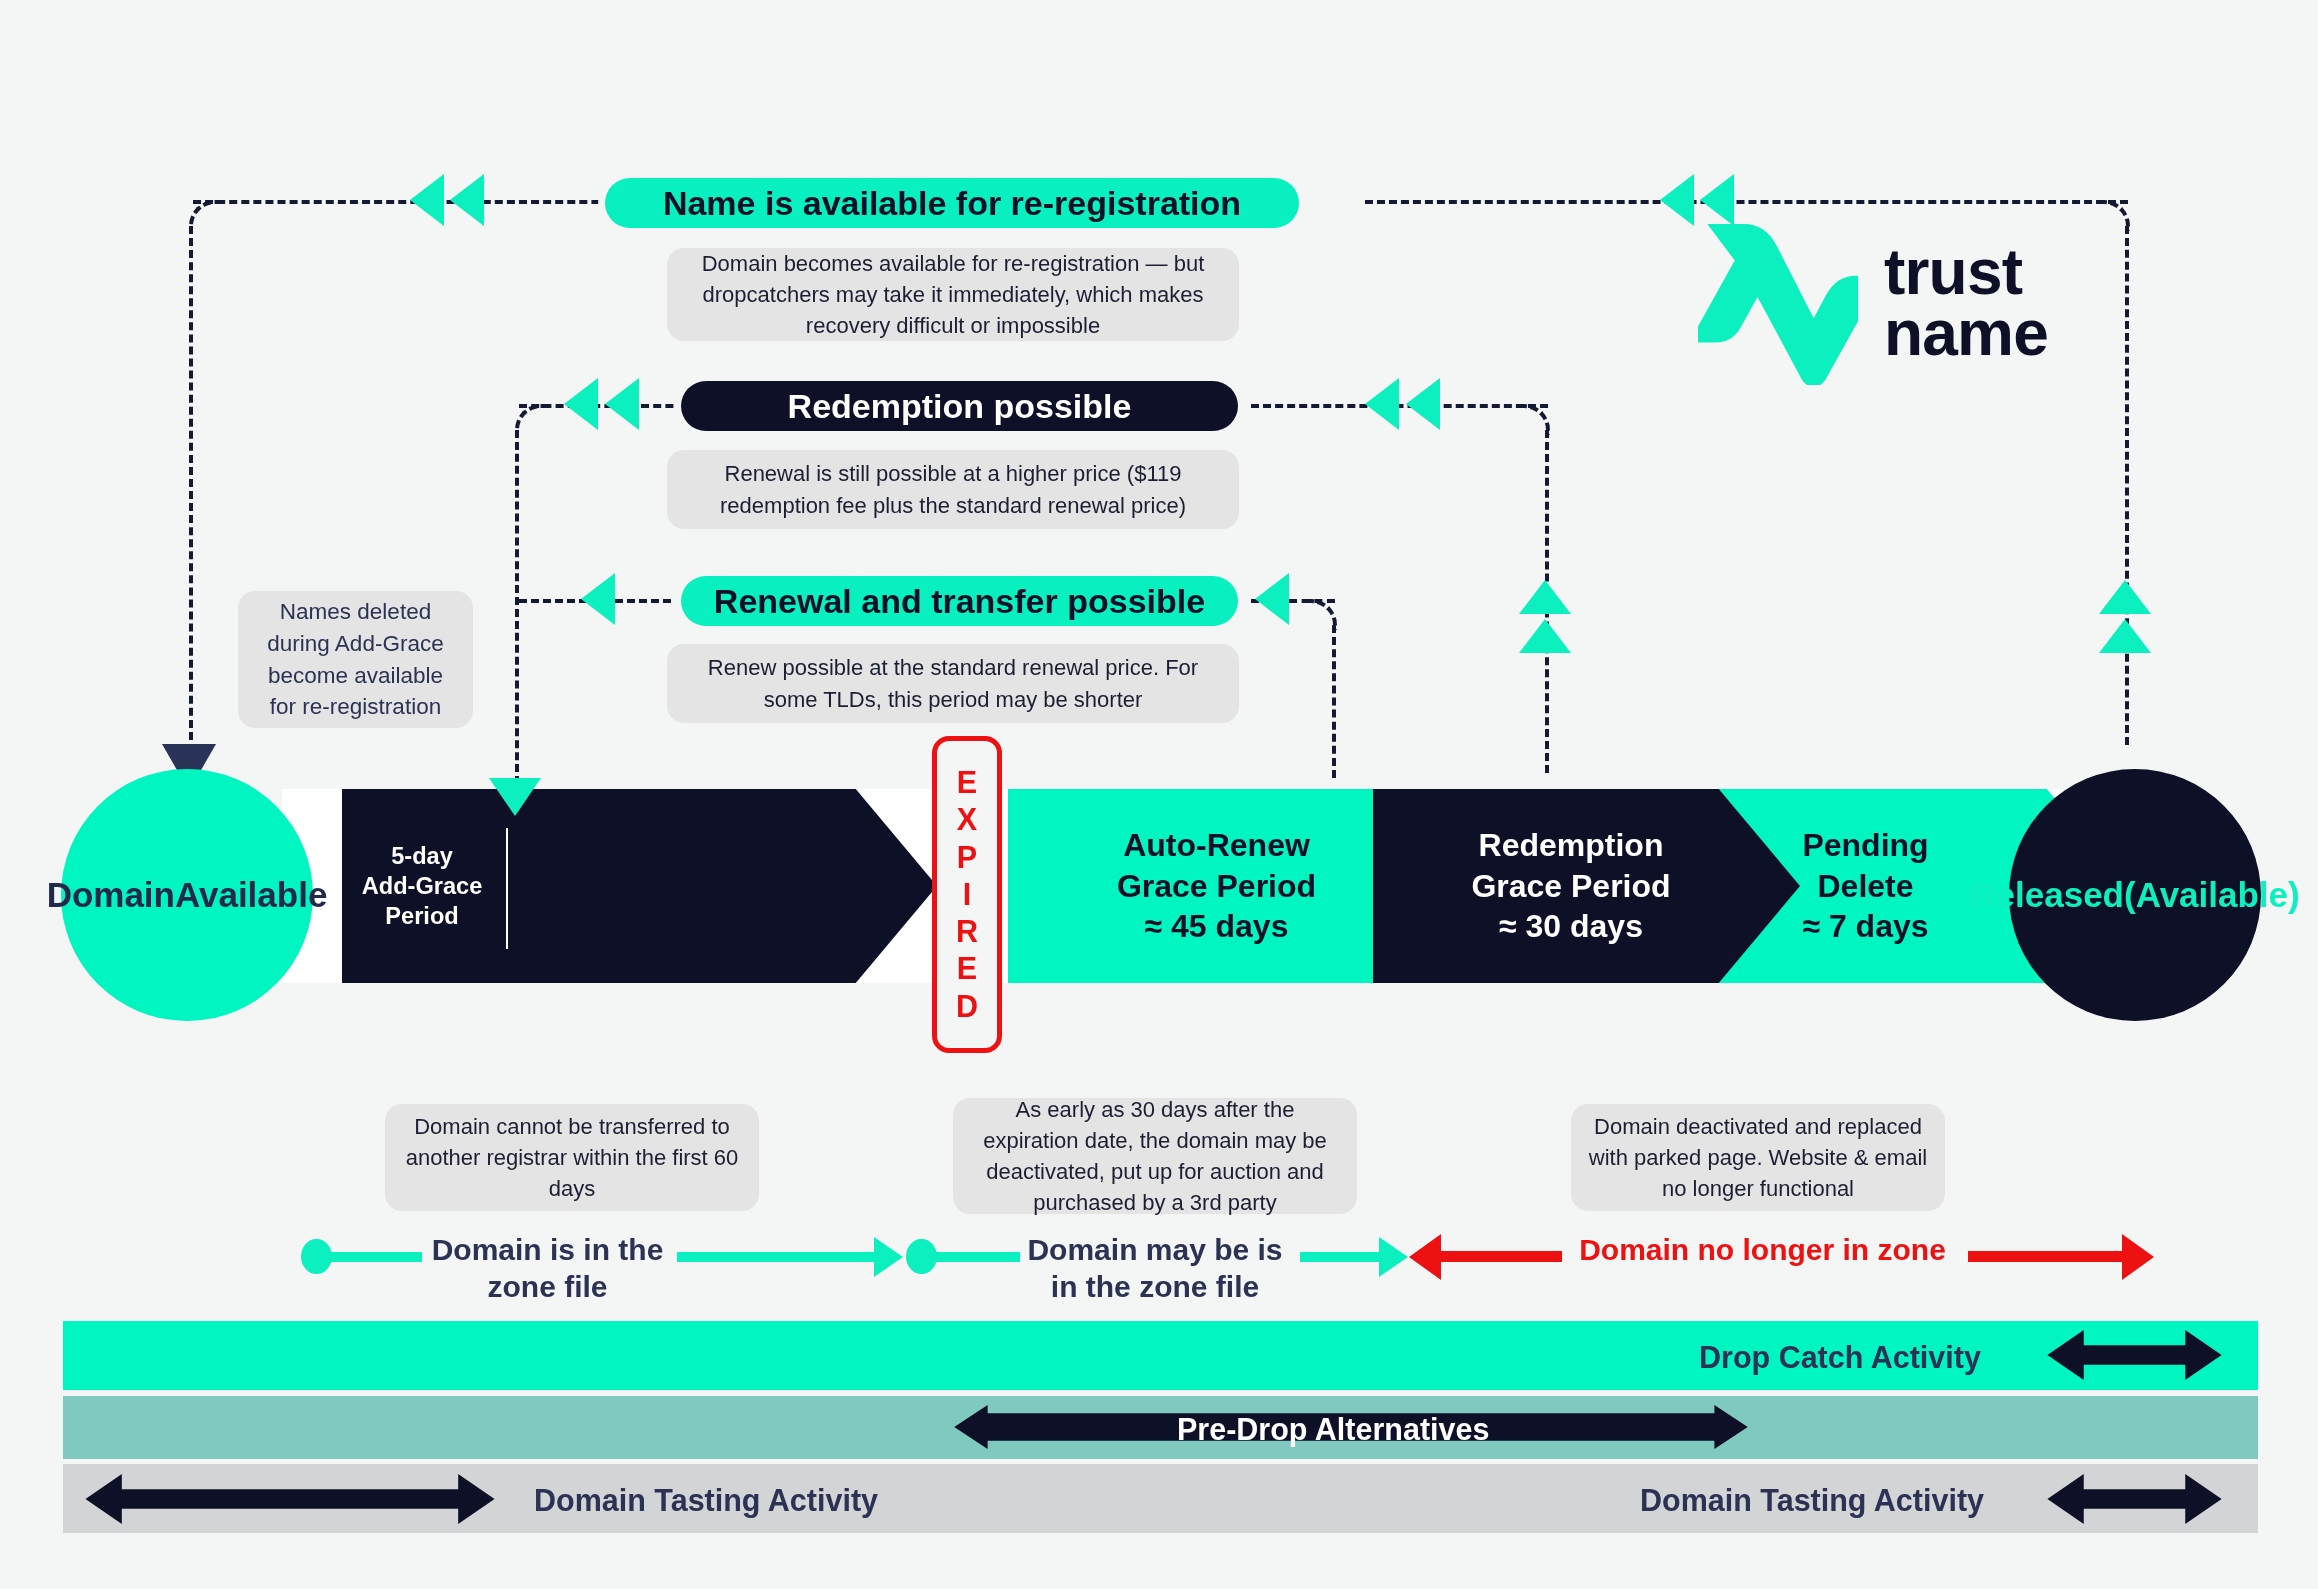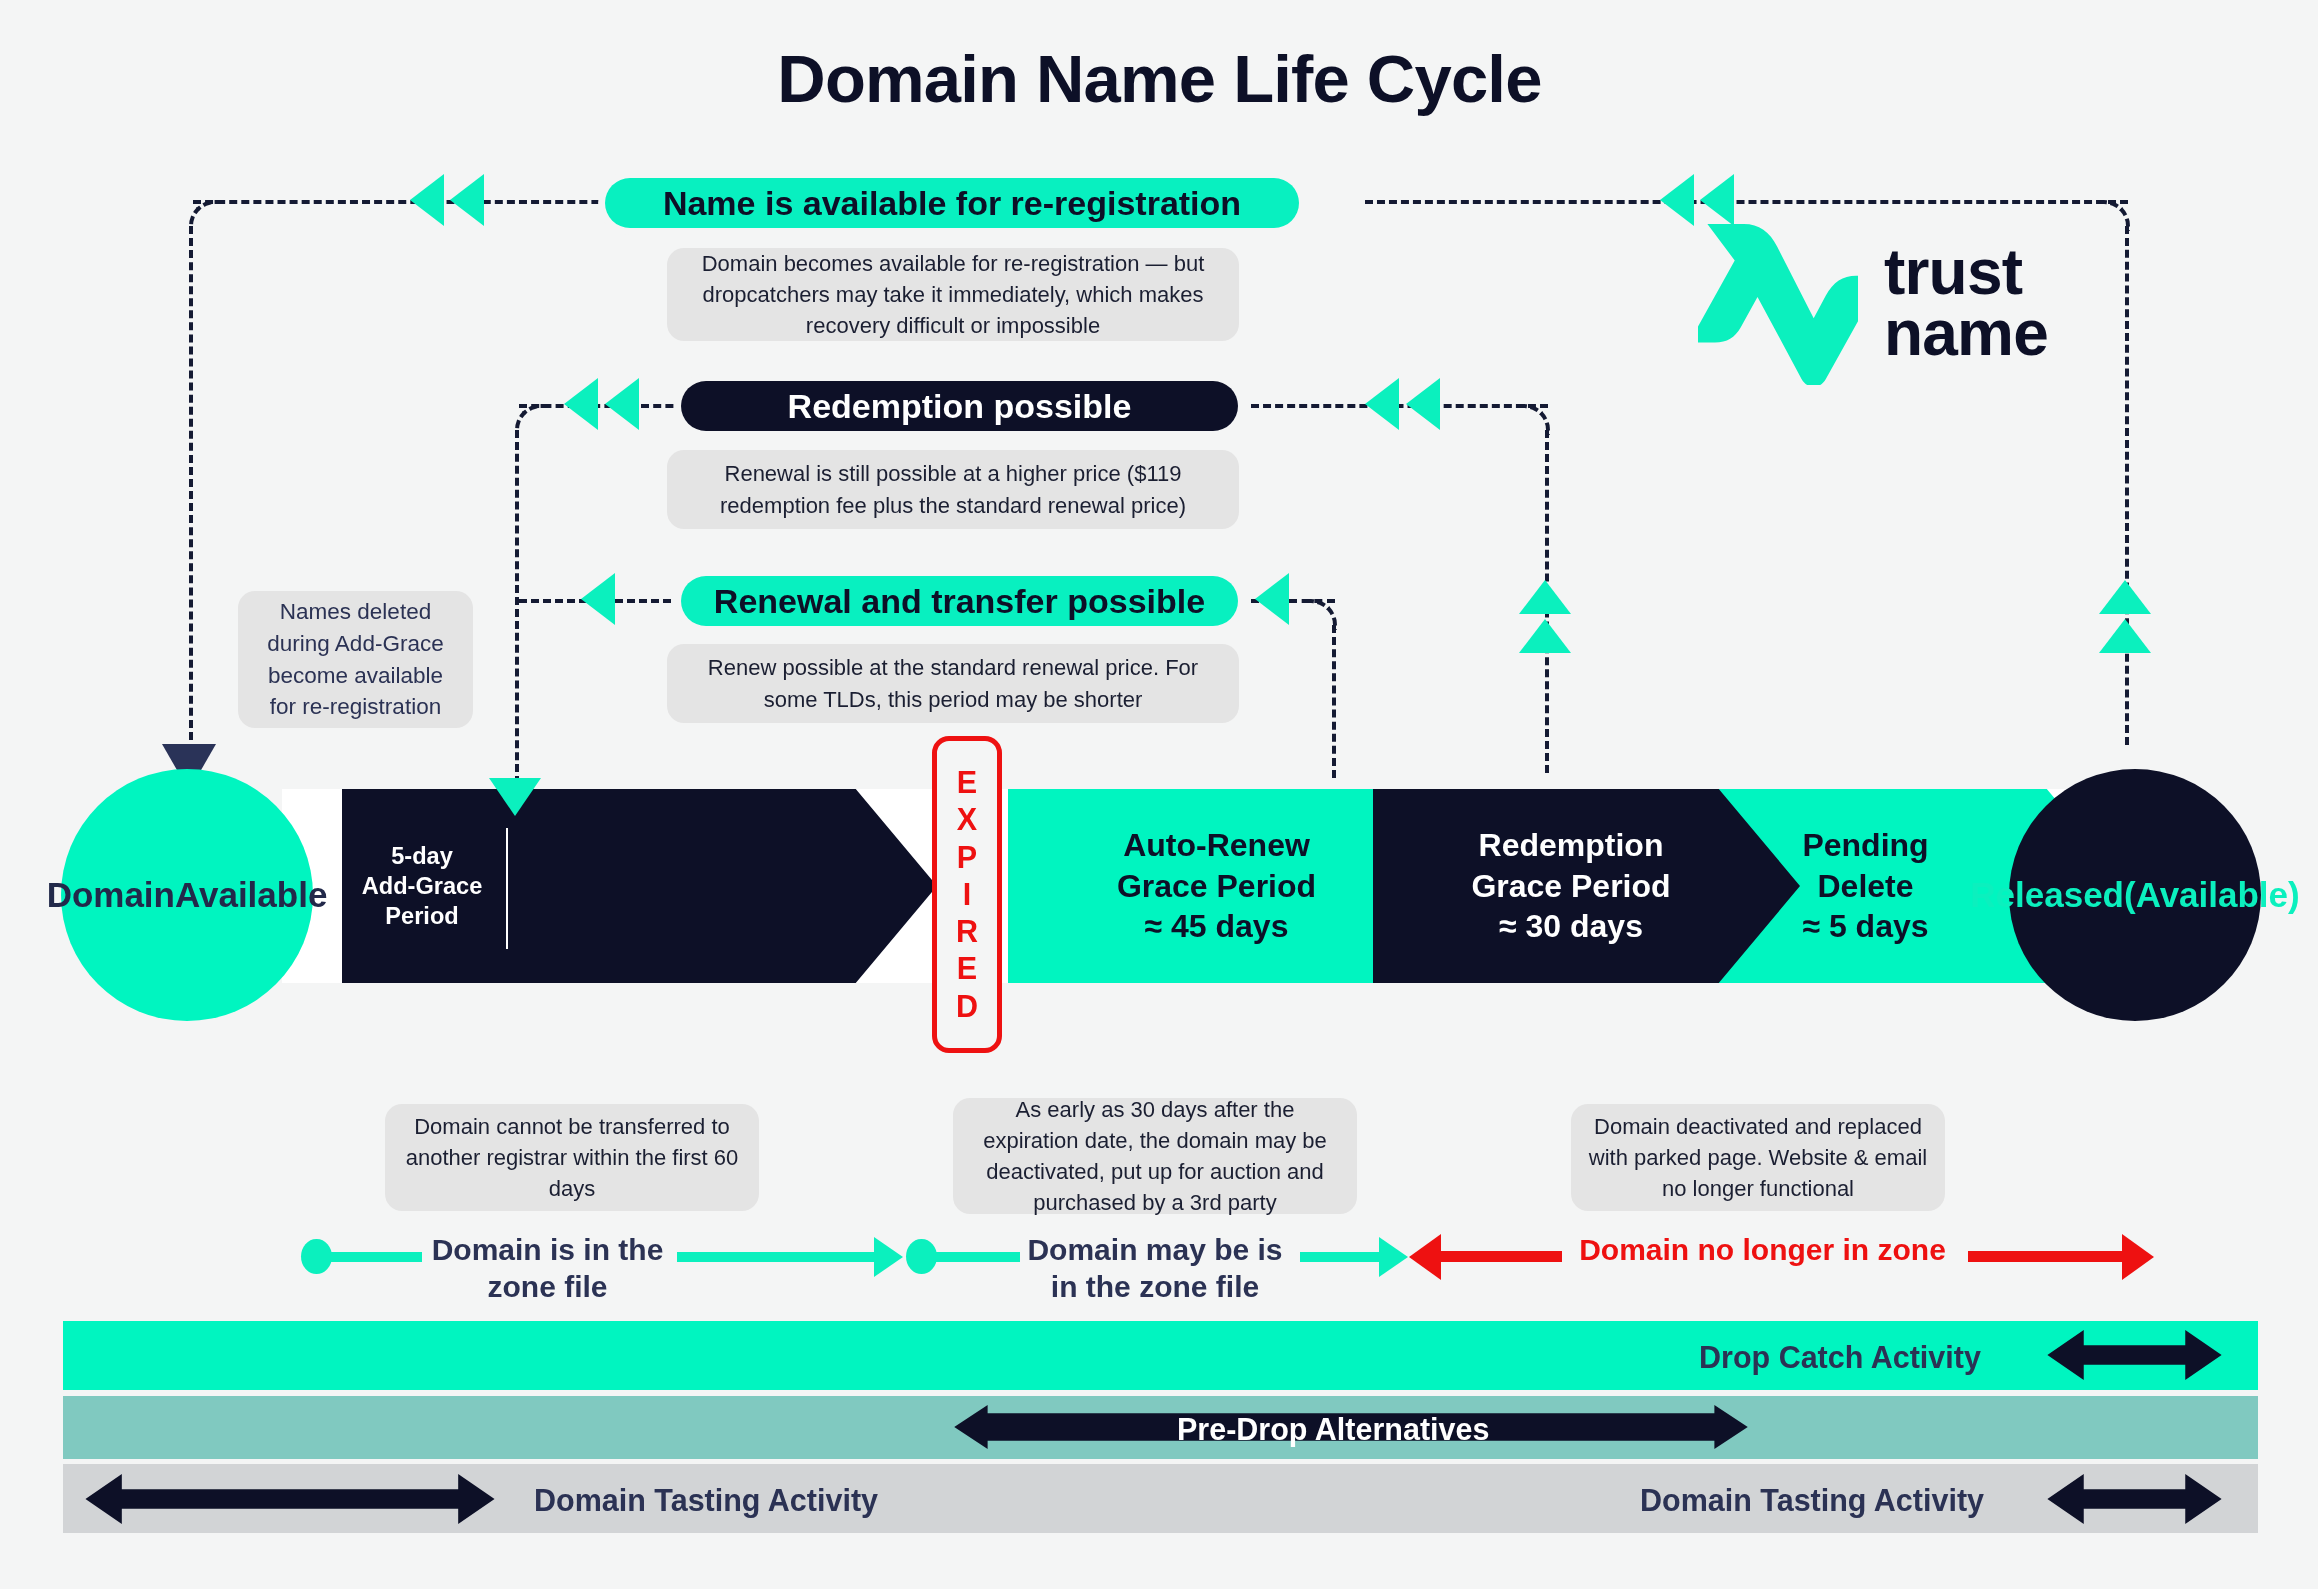--- a/index.html
+++ b/index.html
@@ -137,21 +137,20 @@
     display:flex; align-items:center;
   }
   .bbar-label { position:absolute; font-weight:bold; font-size:30.5px; }
   .dbl-arrow { position:absolute; }
 </style>
 </head>
 <body>
 
 <div class="stage">
 
-  <div id="title">Domain Name Life Cycle</div>
 
   <div class="dash-h" style="left:1365px; top:200px; width:763px;"></div>
   <div class="corner tr" style="left:2099px; top:200px;"></div>
   <div class="dash-v" style="left:2125px; top:226px; height:519px;"></div>
   <div class="chev-up chev" style="left:2099px; top:580px;"></div>
   <div class="chev-up chev" style="left:2099px; top:619px;"></div>
 
   <div class="dash-h" style="left:193px; top:200px; width:503px;"></div>
   <div class="corner" style="left:189px; top:200px;"></div>
   <div class="dash-v" style="left:189px; top:226px; height:526px;"></div>
@@ -266,21 +265,21 @@
     <span>Grace Period</span>
     <span>≈ 30 days</span>
   </div>
 
   <svg style="position:absolute; left:1701px; top:789px; width:427px; height:194px; z-index:2;" viewBox="0 0 560 255" preserveAspectRatio="none">
     <path fill="#00F5C0" d="M0 0 H380 V-88 L560 127.5 L380 343 V255 H0 Z"></path>
   </svg>
   <div class="tl-seg" style="left:1736px; top:789px; width:259px; height:194px; color:#0D1027; font-size:32px; font-weight:bold;">
     <span>Pending</span>
     <span>Delete</span>
-    <span>≈ 5 days</span>
+    <span>≈ 7 days</span>
   </div>
 
   <div class="tl-circle" style="left:2009px; top:769px; width:252px; height:252px; background:#0D1027; color:#0BF0BE;">
     <span>Released</span>
     <span>(Available)</span>
   </div>
 
   <div class="note" style="left:385px; top:1104px; width:374px; height:107px;">
     <span>Domain cannot be transferred to another registrar within the first 60 days</span>
   </div>

